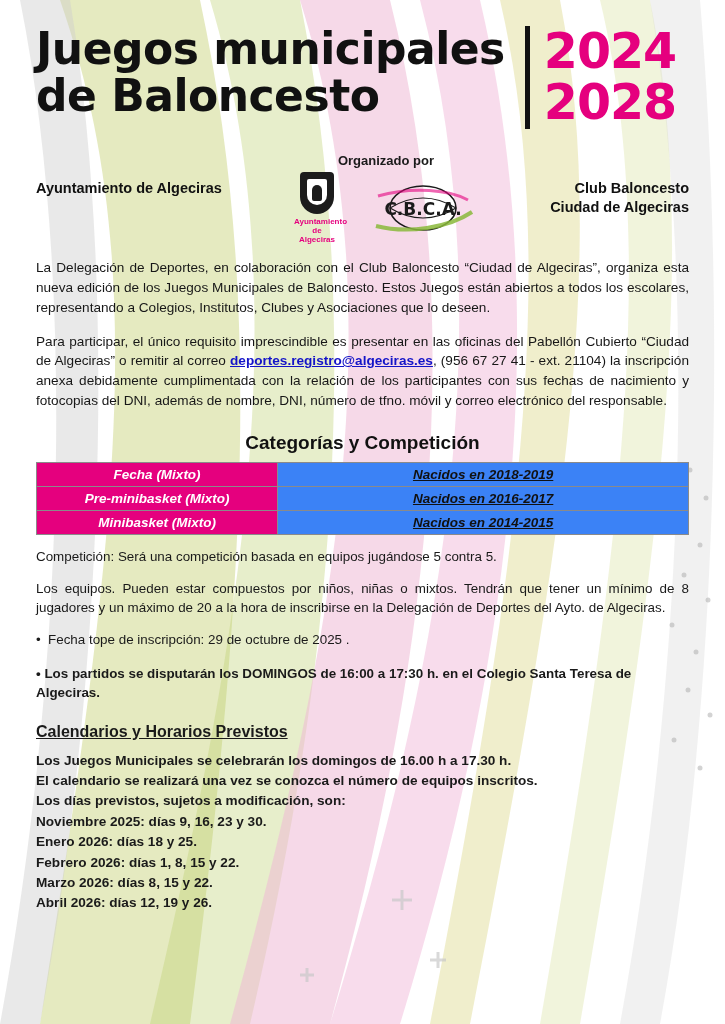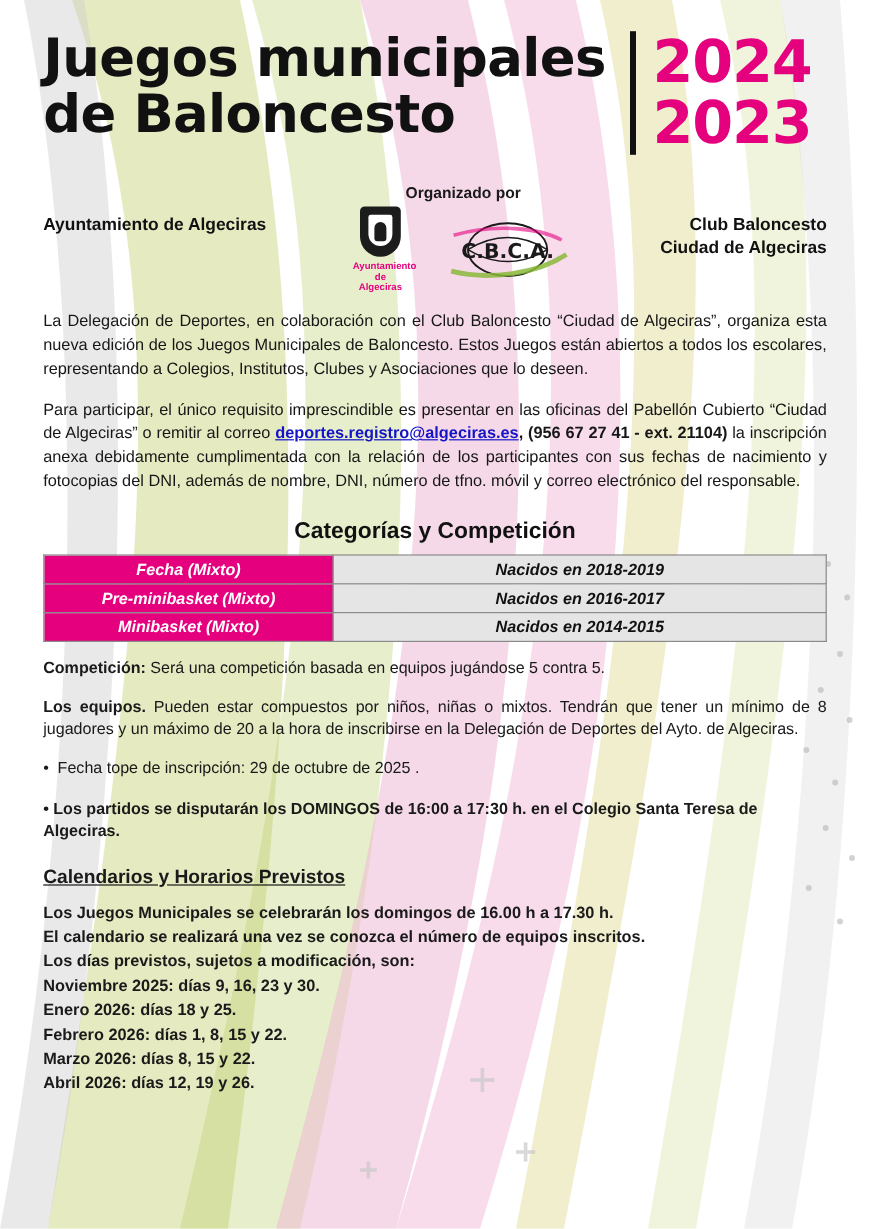--- a/index.html
+++ b/index.html
@@ -144,21 +144,21 @@
     line-height: 1.45;
     margin: 14px 0 0 0;
     text-align: justify;
     color: #171717;
   }
   .mail {
     color: #1414c8;
     text-decoration: underline;
     font-weight: bold;
   }
-  .bold { font-weight: bold; }
+  .bold { font-weight: normal; }
 
   
   h2.section-title {
     text-align: center;
     font-size: 19px;
     font-weight: bold;
     margin: 22px 0 8px 0;
     color: #111;
   }
   table.cats {
@@ -174,22 +174,23 @@
     font-style: italic;
     text-align: center;
     padding: 2px 4px;
   }
   table.cats td.cat {
     background: #e5007e;
     color: #ffffff;
     width: 37%;
   }
   table.cats td.years {
-    background: #e5e5e5;
+    background: #3b82f6;
     color: #111111;
+    text-decoration: underline;
   }
 
   
   .para-tight {
     font-size: 13.4px;
     line-height: 1.45;
     margin: 12px 0 0 0;
     text-align: justify;
   }
   ul.dots {
@@ -278,21 +279,21 @@
 
 <div class="content">
 
   <div class="header">
     <div class="title-block">
       <div class="title-line">Juegos municipales</div>
       <div class="title-line">de Baloncesto</div>
     </div>
     <div class="year-block">
       <div class="year">2024</div>
-      <div class="year">2023</div>
+      <div class="year">2028</div>
     </div>
   </div>
 
   <div class="org-row">
     <div class="org-left">Ayuntamiento de Algeciras</div>
 
     <div class="org-center">
       <div class="label">Organizado por</div>
       <div class="logos">
         <div class="crest">

